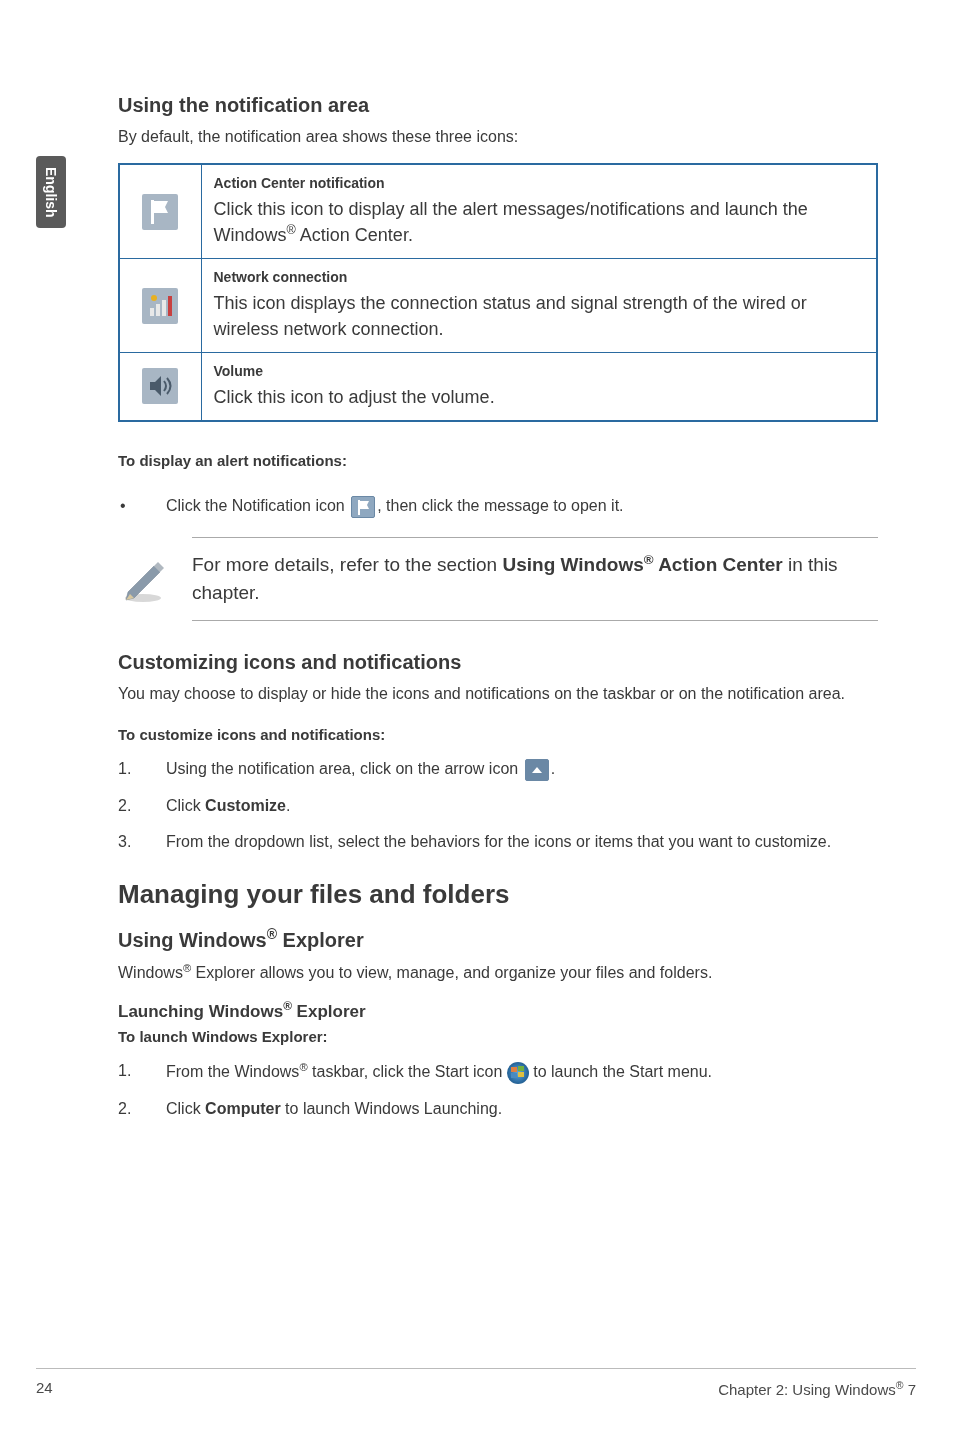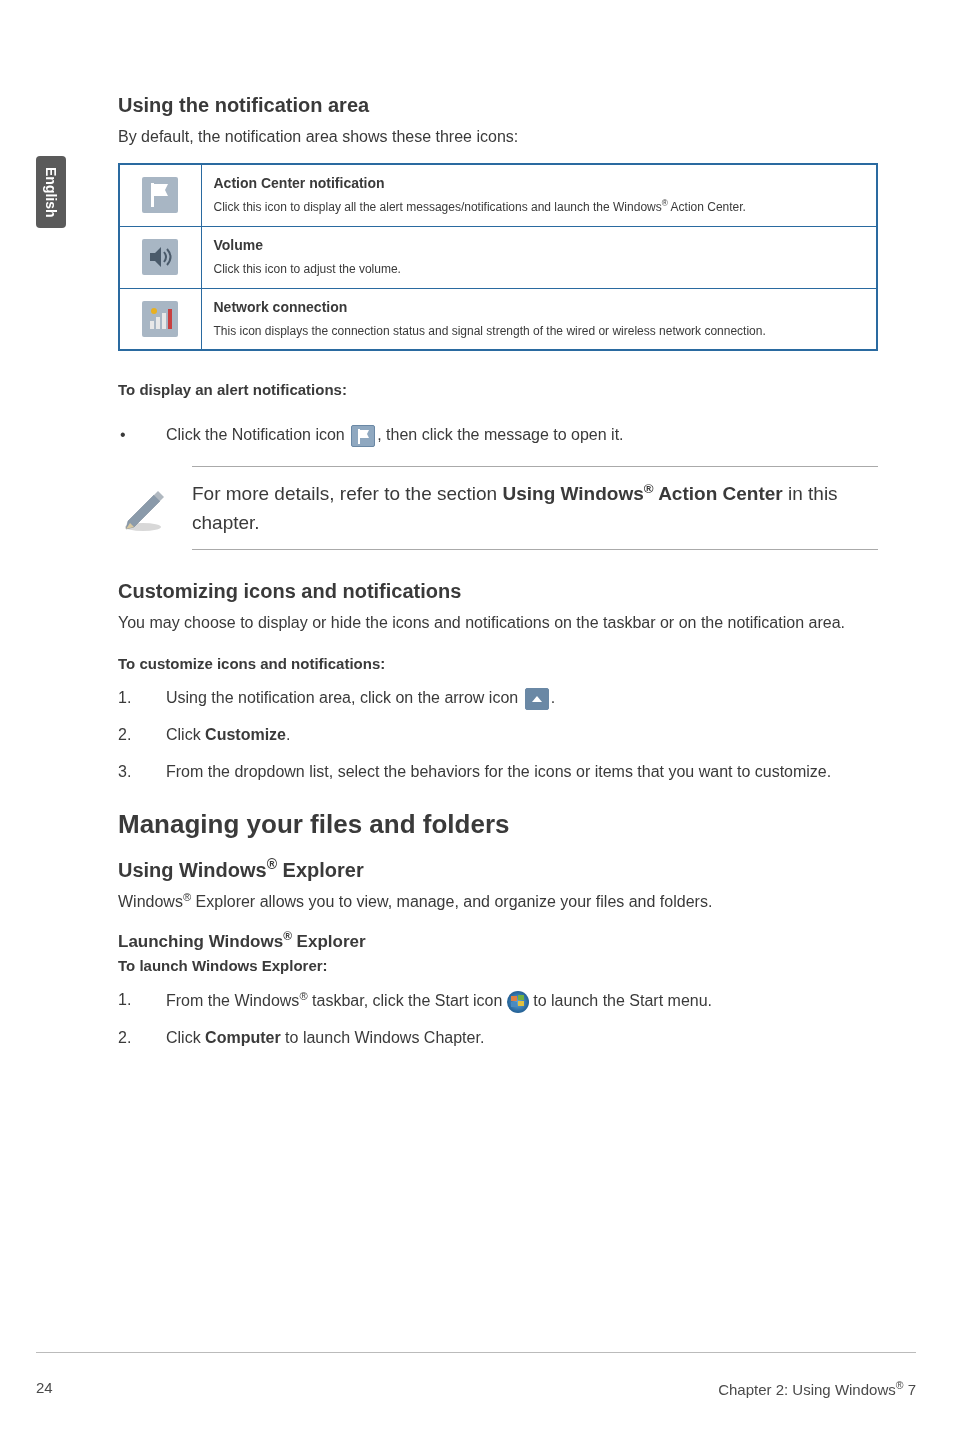--- a/index.html
+++ b/index.html
@@ -93,21 +93,21 @@
       align-items: center;
       justify-content: center;
     }
     .icon-table .cell-title {
       font-weight: bold;
       font-size: 14px;
       margin-bottom: 6px;
       display: block;
     }
     .icon-table .cell-desc {
-      font-size: 12px;
+      font-size: 18px;
       line-height: 1.4;
     }
     sup { font-size: 0.7em; }
     .bullet-list {
       list-style: none;
       padding-left: 0;
       margin-bottom: 18px;
     }
     .bullet-list li {
       font-size: 16px;
@@ -169,21 +169,21 @@
       border: 1px solid #6a88a5;
       border-radius: 2px;
       margin: 0 2px;
     }
     .footer {
       position: absolute;
       left: 36px;
       bottom: 40px;
       width: 880px;
       border-top: 1px solid #bbb;
-      padding-top: 26px;
+      padding-top: 10px;
       display: flex;
       justify-content: space-between;
       font-size: 15px;
       color: #4a4a4a;
     }
     .footer .pagenum { font-weight: normal; }
   </style>
 </head>
 <body>
 
@@ -204,56 +204,56 @@
           <svg width="36" height="36" viewBox="0 0 36 36">
             <rect x="0" y="0" width="36" height="36" fill="#a8b6c4" rx="2"></rect>
             <rect x="9" y="6" width="3" height="24" fill="#fff"></rect>
             <path d="M 12 7 L 26 7 L 23 13 L 26 19 L 12 19 Z" fill="#fff"></path>
           </svg>
         </div>
       </td>
       <td>
         <span class="cell-title">Action Center notification</span>
         <span class="cell-desc"><span>Click this icon to display all the alert messages/notifications and launch the Windows</span><sup>®</sup><span> Action Center.</span></span>
-      </td>
-    </tr>
-    <tr>
-      <td class="icon-cell">
-        <div class="icon-box">
-          <svg width="36" height="36" viewBox="0 0 36 36">
-            <rect x="0" y="0" width="36" height="36" fill="#a8b6c4" rx="2"></rect>
-            <path d="M 8 14 L 13 14 L 19 8 L 19 28 L 13 22 L 8 22 Z" fill="#4a5a6a"></path>
-            <path d="M 22 13 Q 26 18 22 23" stroke="#4a5a6a" stroke-width="2" fill="none"></path>
-            <path d="M 25 10 Q 32 18 25 26" stroke="#4a5a6a" stroke-width="2" fill="none"></path>
-          </svg>
-        </div>
-      </td>
-      <td>
-        <span class="cell-title">Volume</span>
-        <span class="cell-desc">Click this icon to adjust the volume.</span>
       </td>
     </tr>
     <tr>
       <td class="icon-cell">
         <div class="icon-box">
           <svg width="36" height="36" viewBox="0 0 36 36">
             <rect x="0" y="0" width="36" height="36" fill="#a8b6c4" rx="2"></rect>
             <rect x="8" y="20" width="4" height="8" fill="#e8e8e8"></rect>
             <rect x="14" y="16" width="4" height="12" fill="#e8e8e8"></rect>
             <rect x="20" y="12" width="4" height="16" fill="#e8e8e8"></rect>
             <rect x="26" y="8" width="4" height="20" fill="#c84040"></rect>
             <circle cx="12" cy="10" r="3" fill="#e8b020"></circle>
           </svg>
         </div>
       </td>
       <td>
         <span class="cell-title">Network connection</span>
         <span class="cell-desc">This icon displays the connection status and signal strength of the wired or wireless network connection.</span>
       </td>
     </tr>
+    <tr>
+      <td class="icon-cell">
+        <div class="icon-box">
+          <svg width="36" height="36" viewBox="0 0 36 36">
+            <rect x="0" y="0" width="36" height="36" fill="#a8b6c4" rx="2"></rect>
+            <path d="M 8 14 L 13 14 L 19 8 L 19 28 L 13 22 L 8 22 Z" fill="#4a5a6a"></path>
+            <path d="M 22 13 Q 26 18 22 23" stroke="#4a5a6a" stroke-width="2" fill="none"></path>
+            <path d="M 25 10 Q 32 18 25 26" stroke="#4a5a6a" stroke-width="2" fill="none"></path>
+          </svg>
+        </div>
+      </td>
+      <td>
+        <span class="cell-title">Volume</span>
+        <span class="cell-desc">Click this icon to adjust the volume.</span>
+      </td>
+    </tr>
   </tbody>
     </table>
 
   <h5 class="boldline">To display an alert notifications:</h5>
   <ul class="bullet-list">
     <li>
       <span>Click the Notification icon </span><span class="inline-icon"><svg width="22" height="20" viewBox="0 0 22 20">
             <rect x="6" y="3" width="2" height="15" fill="#fff"></rect>
             <path d="M 8 4 L 17 4 L 15 8 L 17 12 L 8 12 Z" fill="#fff"></path>
           </svg></span><span>, then click the message to open it.</span>
@@ -294,21 +294,21 @@
   <h4 class="subsection" style="margin-top:10px"><span>Launching Windows</span><sup>®</sup><span> Explorer</span></h4>
   <h5 class="boldline">To launch Windows Explorer:</h5>
 
   <ol class="numbered">
     <li><span class="num">1.</span><span>From the Windows</span><sup>®</sup><span> taskbar, click the Start icon </span><span style="display:inline-block;width:22px;height:22px;vertical-align:middle;border-radius:50%;background:radial-gradient(circle,#5a9fd4 10%,#2a6aa0 60%,#1a4a70 100%);position:relative"><svg width="22" height="22" viewBox="0 0 22 22" style="position:absolute;left:0;top:0">
             <rect x="4" y="5" width="6" height="5" fill="#e08040"></rect>
             <rect x="11" y="4" width="6" height="5" fill="#70b040"></rect>
             <rect x="4" y="11" width="6" height="5" fill="#4a8ac0"></rect>
             <rect x="11" y="10" width="6" height="5" fill="#e0c040"></rect>
           </svg></span><span> to launch the Start menu.</span></li>
-    <li><span class="num">2.</span><span>Click </span><strong>Computer</strong><span> to launch Windows Chapter.</span></li>
+    <li><span class="num">2.</span><span>Click </span><strong>Computer</strong><span> to launch Windows Launching.</span></li>
   </ol>
 
 </div>
 
 <div class="footer">
   <span class="pagenum">24</span>
   <span><span>Chapter 2: Using Windows</span><sup>®</sup><span> 7</span></span>
 </div>
 
 </body></html>

